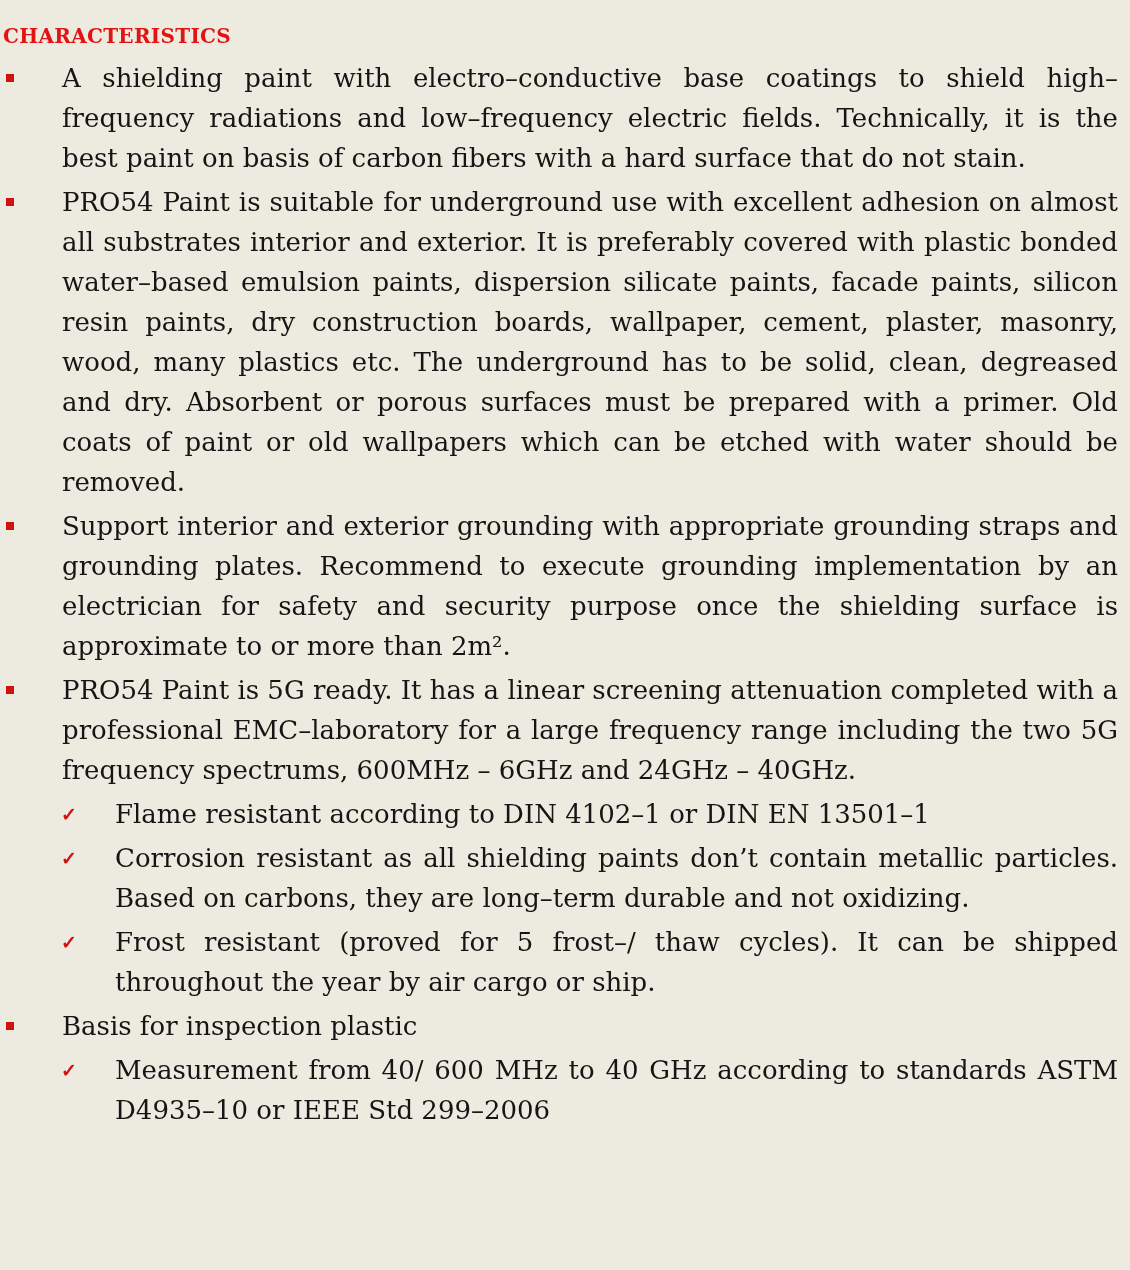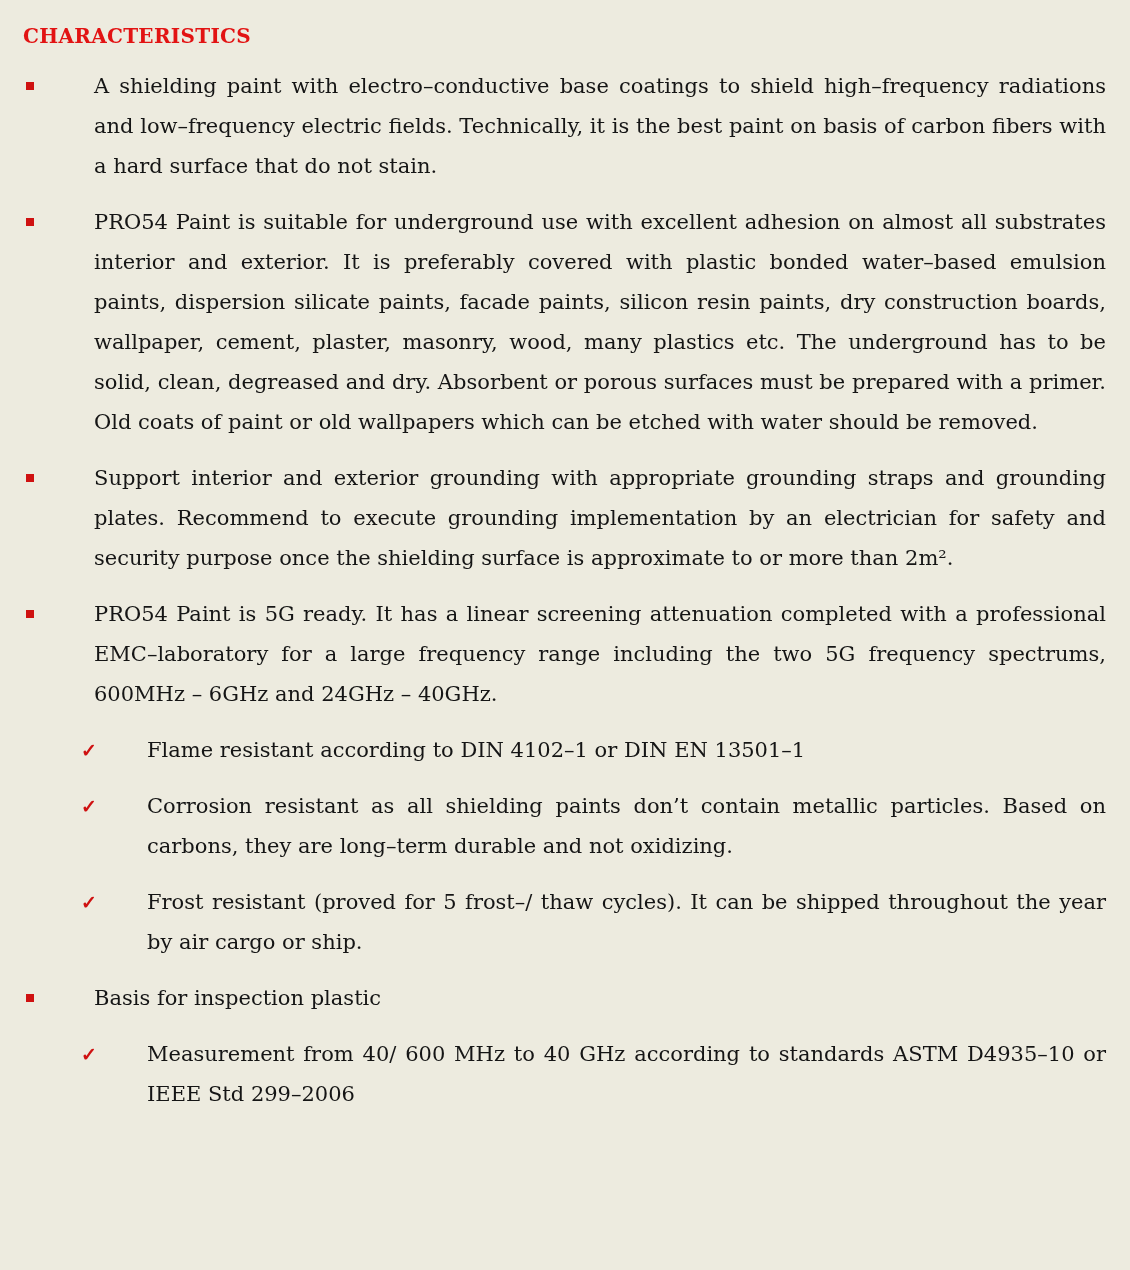--- a/index.html
+++ b/index.html
@@ -8,21 +8,21 @@
   }
   body {
     background: #edebdf;
     font-family: "DejaVu Serif", serif;
     color: #151515;
   }
   .page {
     width: 1130px;
     min-height: 1270px;
     box-sizing: border-box;
-    padding: 22px 8px 16px 23px;
+    padding: 22px 8px 16px 3px;
   }
   .title {
     color: #e21313;
     font-weight: bold;
     font-size: 20px;
     line-height: 28px;
     margin: 0 0 8px 0;
     letter-spacing: 0.3px;
   }
   .list {
@@ -34,22 +34,22 @@
   }
   .bullet-sq {
     position: absolute;
     left: 3px;
     top: 16px;
     width: 8px;
     height: 8px;
     background: #cf1111;
   }
   .btext {
-    margin: 16px;
-    font-size: 21px;
+    margin: 4px;
+    font-size: 26px;
     line-height: 40px;
     text-align: justify;
   }
   .sub {
     position: relative;
     padding-left: 108px;
   }
   .check {
     position: absolute;
     left: 58px;

